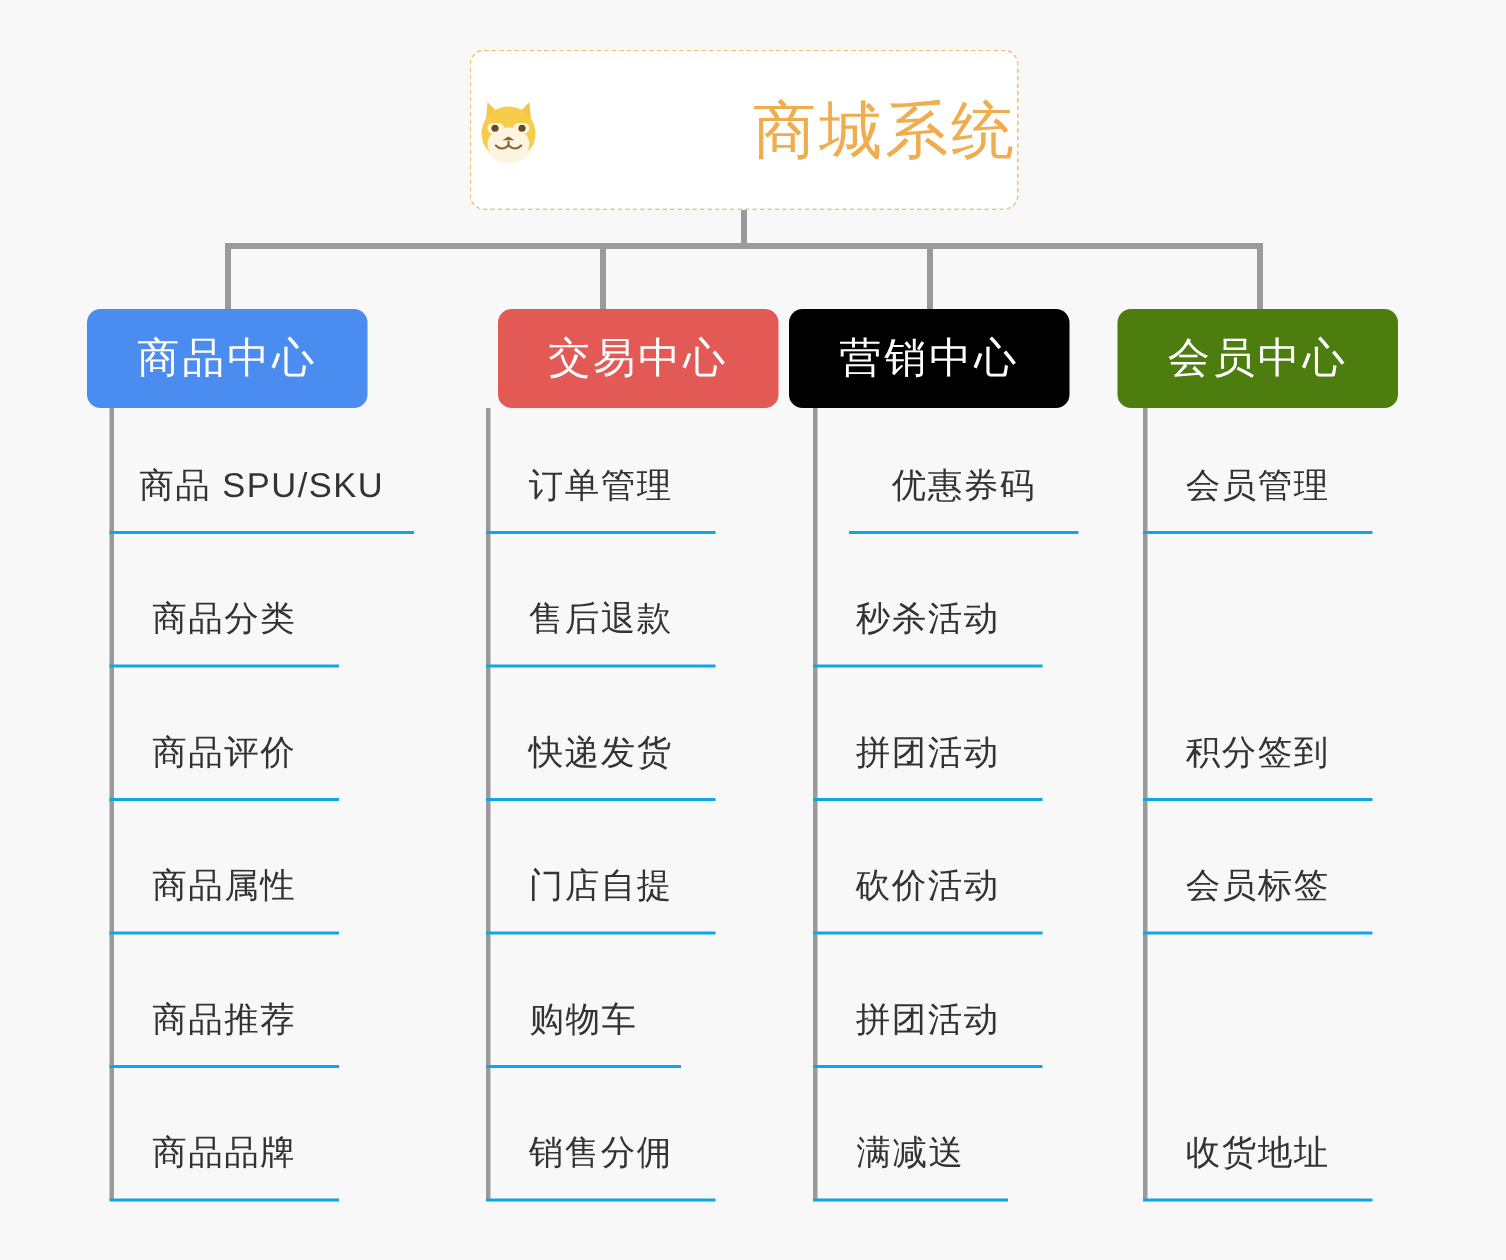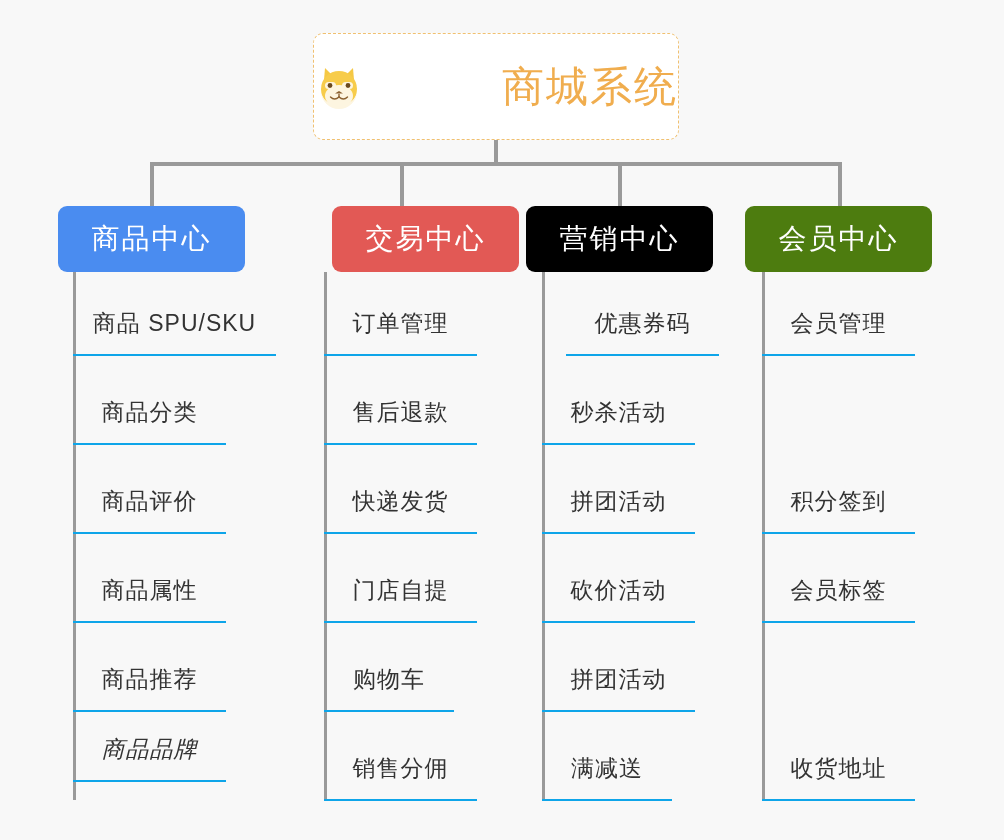--- a/index.html
+++ b/index.html
@@ -152,21 +152,21 @@
   </div>
   <div class="leaf" style="left:73px; top:490px; width:153px;">
     <span class="leaf-label">商品评价</span>
   </div>
   <div class="leaf" style="left:73px; top:579px; width:153px;">
     <span class="leaf-label">商品属性</span>
   </div>
   <div class="leaf" style="left:73px; top:668px; width:153px;">
     <span class="leaf-label">商品推荐</span>
   </div>
-  <div class="leaf" style="left:73px; top:738px; width:153px;font-style:italic;">
+  <div class="leaf" style="left:73px; top:757px; width:153px;">
     <span class="leaf-label">商品品牌</span>
   </div>
 
   <div class="cat-header" style="left:308px; top:206px; width:187px; background:#e25955;margin-left:24px;">
     <span class="cat-header-label">交易中心</span>
   </div>
   <div class="spine" style="left:324px; top:272px; height:528px;"></div>
   <div class="leaf" style="left:324px; top:312px; width:153px;">
     <span class="leaf-label">订单管理</span>
   </div>

